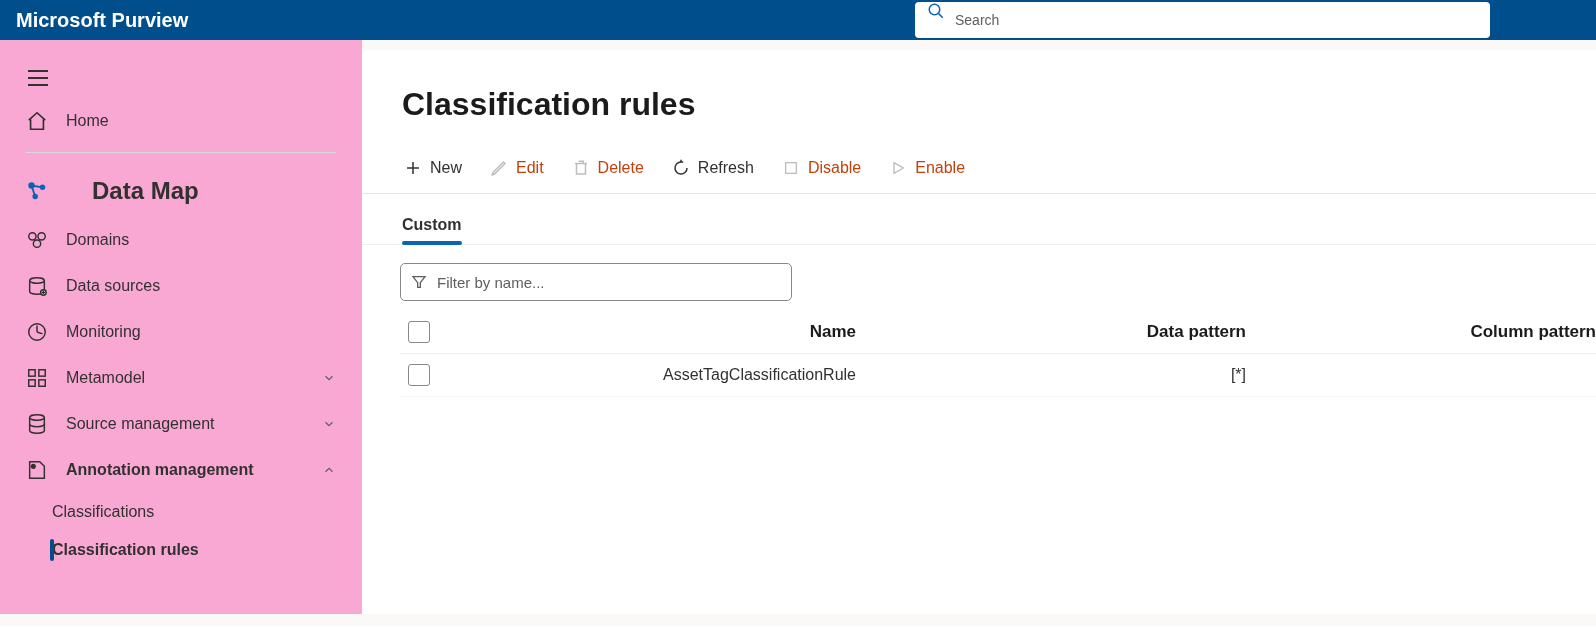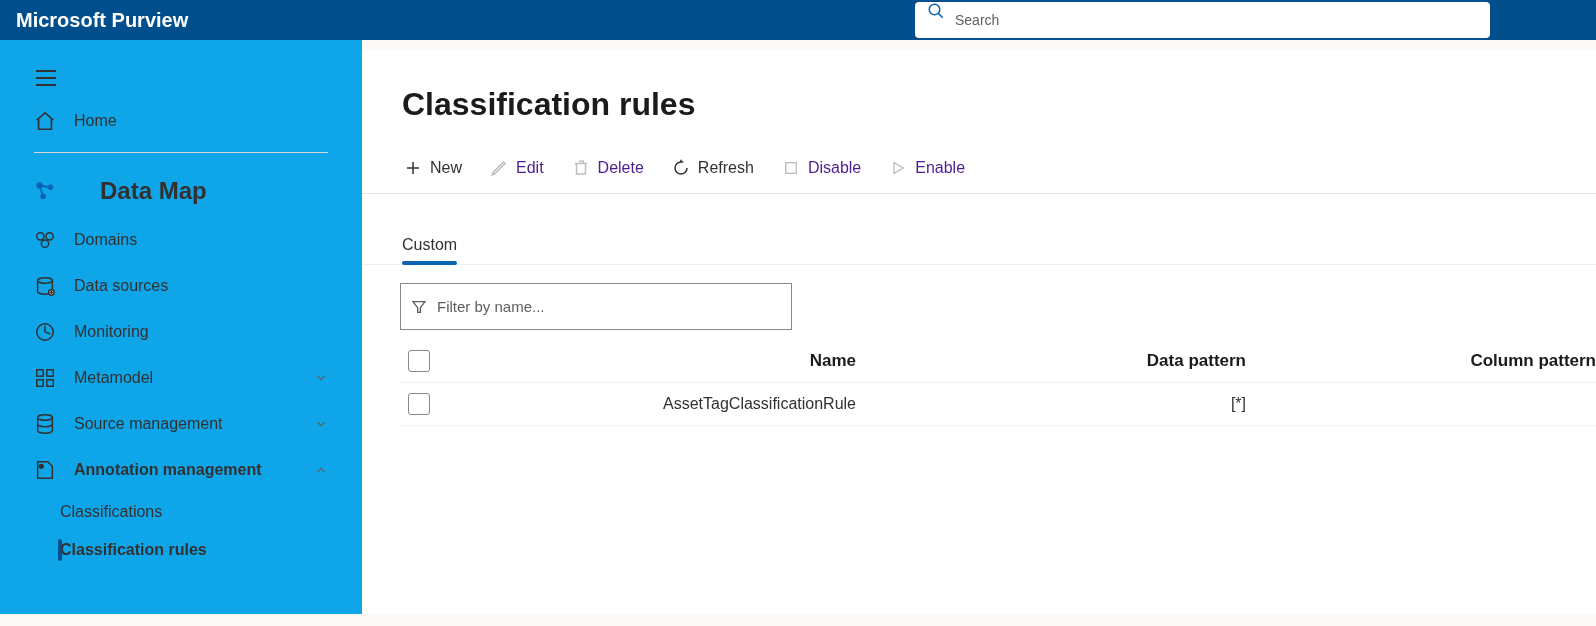--- a/index.html
+++ b/index.html
@@ -10,50 +10,50 @@
     .app-title { color: #fff; font-size: 20px; font-weight: 600; }
     .search-wrap { margin-left: auto; width: 575px; margin-right: 90px; }
     .search-box { width: 100%; height: 36px; background: #fff; border-radius: 4px; display: flex; padding: 0 12px; gap: 10px; }
     .search-box input { border: none; outline: none; flex: 1; font-size: 14px; color: #323130; }
     .search-box input::placeholder { color: #605e5c; }
 
     
     .body-wrap { display: flex; height: calc(100% - 52px); }
 
     
-    .sidebar { width: 362px; background: #0ea5e9; padding: 8px 16px; }
+    .sidebar { width: 362px; background: #f9a8d4; padding: 8px 8px; }
     .hamburger-row { padding: 10px 20px 12px; }
     .hamburger { display: inline-flex; width: 20px; height: 16px; flex-direction: column; justify-content: space-between; cursor: pointer; }
     .hamburger span { display: block; height: 2px; background: #323130; }
     .nav-item { display: flex; align-items: center; padding: 12px 18px; gap: 18px; color: #323130; cursor: pointer; font-size: 16px; }
     .nav-item.section-header { font-weight: 700; font-size: 24px; padding: 16px 18px 12px; gap: 44px;}
     .nav-item .chevron { margin-left: auto; color: #605e5c; }
     .nav-item.active { font-weight: 700; }
     .nav-icon { width: 22px; height: 22px; display: inline-flex; align-items: center; justify-content: center; flex-shrink: 0; }
     .divider { border: none; border-top: 1px solid #d9d9d9; margin: 8px 18px; }
     .sub-item { display: flex; align-items: center; gap: 12px; padding: 10px 18px 10px 44px; font-size: 16px; color: #323130; cursor: pointer; position: relative;}
     .sub-item.active { font-weight: 700; }
     .sub-item.active::before { content:""; position:absolute; left: 42px; top: 8px; bottom: 8px; width: 4px; background: #004e8c; border-radius: 2px;}
 
     
     .main { flex: 1; background: #fff; border-top-left-radius: 6px; margin-top: 10px; padding: 36px 0 0 0; overflow: hidden; }
     .page-title { font-size: 32px; font-weight: 700; color: #1b1b1b; padding: 0 0 8px 40px; }
 
     .toolbar { display: flex; align-items: center; gap: 24px; padding: 24px 0 12px 40px; border-bottom: 1px solid #e5e5e5; }
     .toolbar-btn { display: inline-flex; align-items: center; gap: 8px; font-size: 16px; color: #323130; cursor: pointer; background: none; border: none; padding: 4px 2px;}
-    .toolbar-btn.disabled { color: #4c1d95; cursor: default; }
+    .toolbar-btn.disabled { color: #c2410c; cursor: default; }
     .toolbar .icon { display: inline-flex; width: 18px; height: 18px; align-items: center; justify-content: center; }
 
     .tabs { display: flex; gap: 20px; padding: 16px 0 0 40px; border-bottom: 1px solid #eee;}
     .tab { padding: 6px 0 10px; font-size: 16px; color: #323130; position: relative; cursor: pointer;}
-    .tab.active { font-weight: 400; margin-top: 20px; }
+    .tab.active { font-weight: 700; }
     .tab.active::after { content:""; position: absolute; left: 0; right: 0; bottom: -1px; height: 4px; background: #0b63b3; border-radius: 2px;}
 
     .filter-wrap { padding: 18px 0 10px 38px; }
-    .filter-box { width: 392px; height: 47px; border: 1px solid #8a8886; border-radius: 0; display: flex; align-items: center; padding: 0 10px; gap: 10px; background: #fff; }
+    .filter-box { width: 392px; height: 38px; border: 1px solid #8a8886; border-radius: 5px; display: flex; align-items: center; padding: 0 10px; gap: 10px; background: #fff; }
     .filter-box input { border: none; outline: none; flex: 1; font-size: 15px; }
     .filter-box input::placeholder { color: #605e5c; }
 
     .table { width: calc(100% - 38px); margin-left: 38px;}
     .table-header, .table-row { display: grid; grid-template-columns: 56px 400px 390px 1fr; align-items: center; padding: 10px 0; text-align: right; }
     .table-header { font-weight: 700; font-size: 17px; color: #1b1b1b; border-bottom: 1px solid #eee;}
     .table-row { font-size: 16px; color: #323130; border-bottom: 1px solid #f3f3f3;}
     .checkbox { width: 22px; height: 22px; border: 1px solid #8a8886; border-radius: 3px; background: #fff; margin-left: 8px; cursor: pointer;}
     .col-name { padding-left: 4px; }
     .link-like { color: #323130; }

